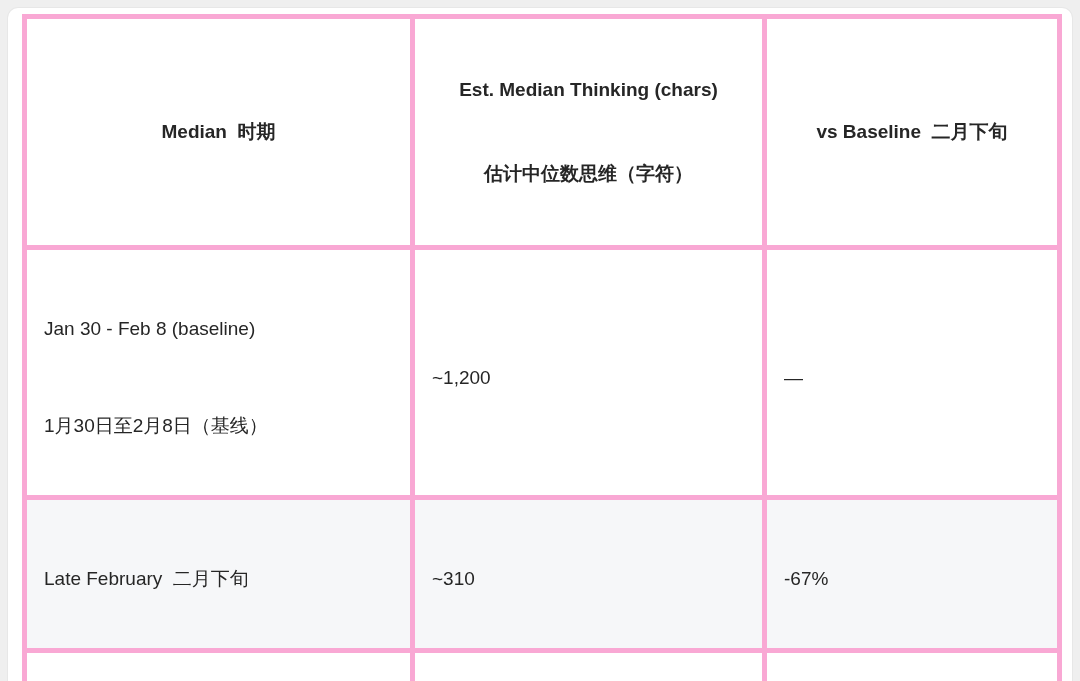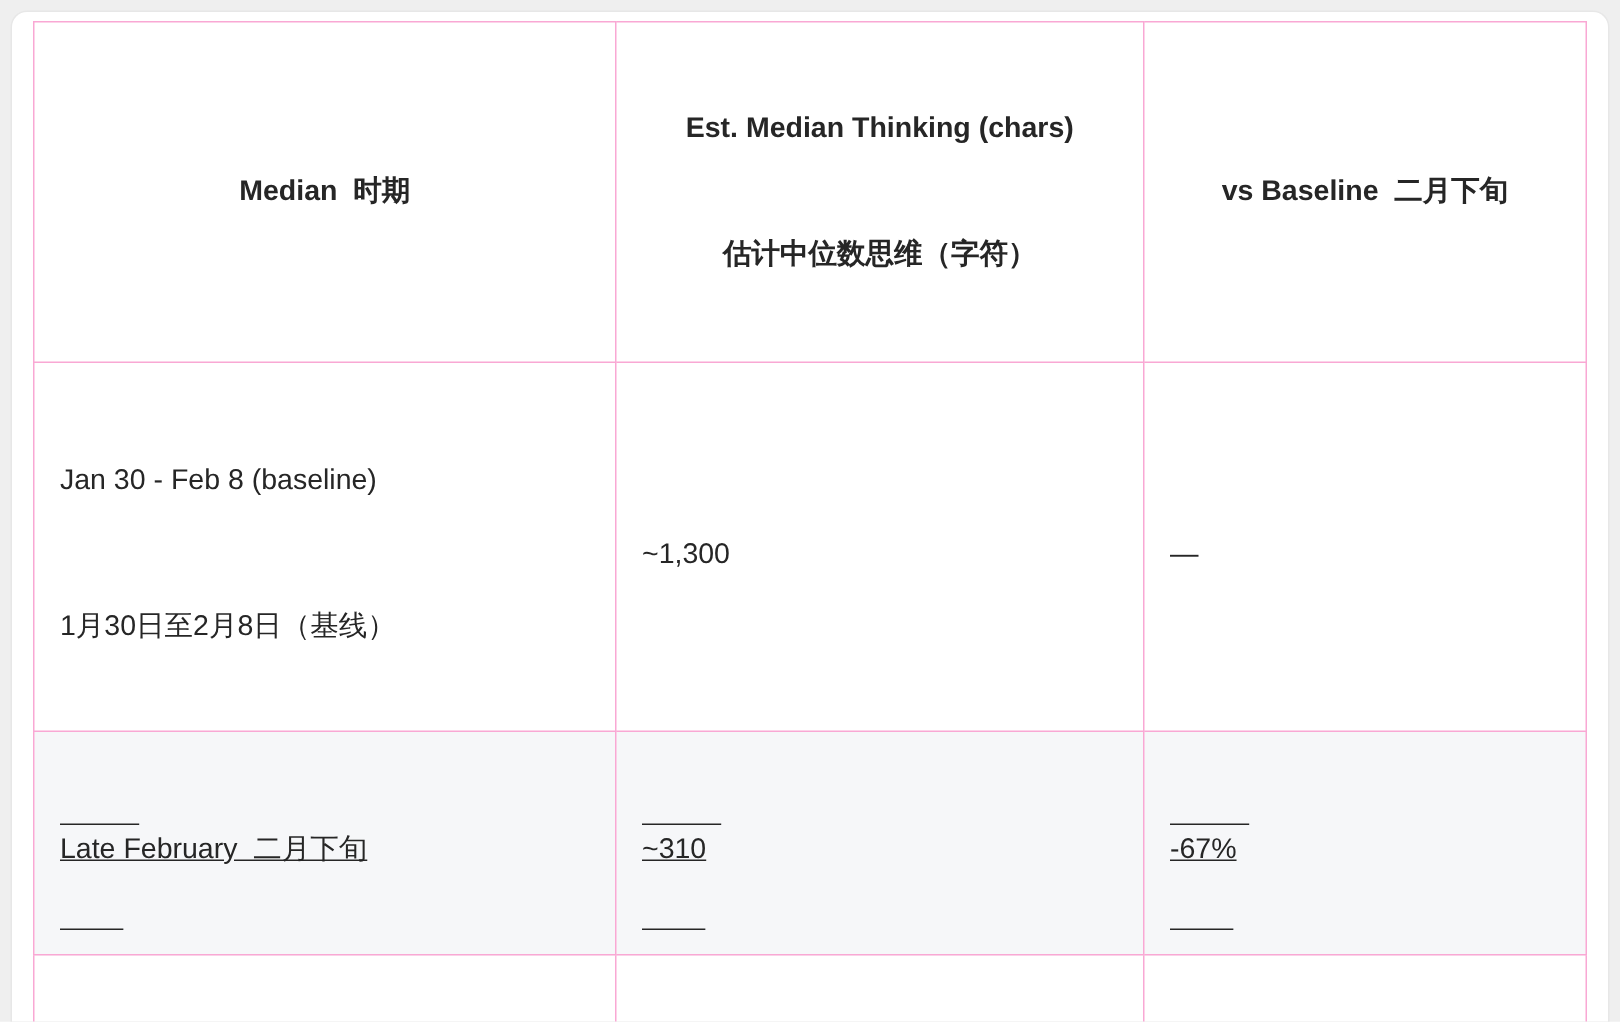--- a/index.html
+++ b/index.html
@@ -20,36 +20,36 @@
     overflow: hidden;
   }
   table.data-table {
     border-collapse: collapse;
     margin: 6px 0 0 14px;
     width: 1035px;
     table-layout: fixed;
     font-size: 19px;
   }
   table.data-table th, table.data-table td {
-    border: 1px solid #f9a8d4;
+    border: 5px solid #f9a8d4;
     vertical-align: middle;
     white-space: pre-wrap;
   }
   table.data-table th {
     font-weight: bold;
     text-align: center;
     padding: 14px 10px;
   }
   table.data-table td {
     text-align: left;
     padding: 22px 12px 12px 17px;
   }
   thead tr { height: 116px; }
   tr.row-tall  { height: 113px; }
-  tr.row-short { height: 53px; text-decoration: underline; }
+  tr.row-short { height: 53px; }
   tbody tr:nth-child(even) { background: #f6f7f9; }
   .cell-line { line-height: 26px; }
   tbody .cell-line + .cell-line { margin-top: 27px; }
   thead .cell-line + .cell-line { margin-top: 14px; }
 </style>
 </head>
 <body>
 
 <div class="card">
 
@@ -73,21 +73,21 @@
         </th>
       </tr>
     </thead>
     <tbody>
       <tr class="row-tall">
         <td>
           <div class="cell-line">Jan 30 - Feb 8 (baseline)</div>
           <div class="cell-line">1月30日至2月8日（基线）</div>
         </td>
         <td>
-          <div class="cell-line">~1,300</div>
+          <div class="cell-line">~1,200</div>
         </td>
         <td>
           <div class="cell-line">—</div>
         </td>
       </tr>
       <tr class="row-short">
         <td>
           <div class="cell-line">Late February  二月下旬</div>
         </td>
         <td>

